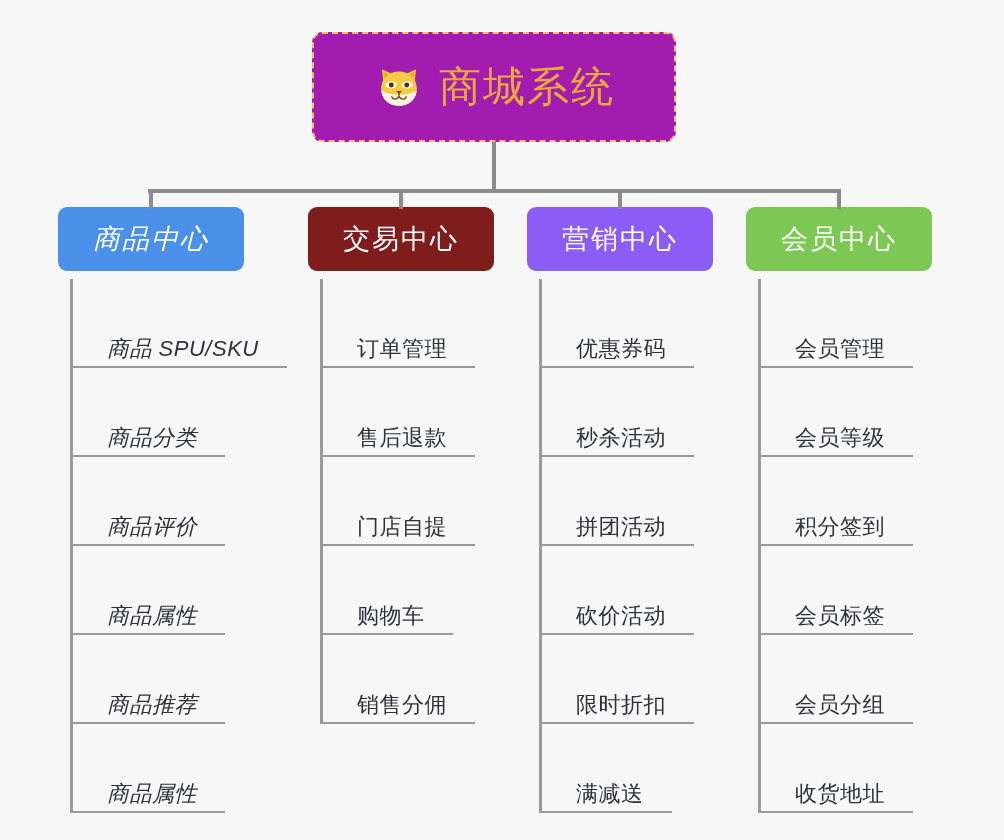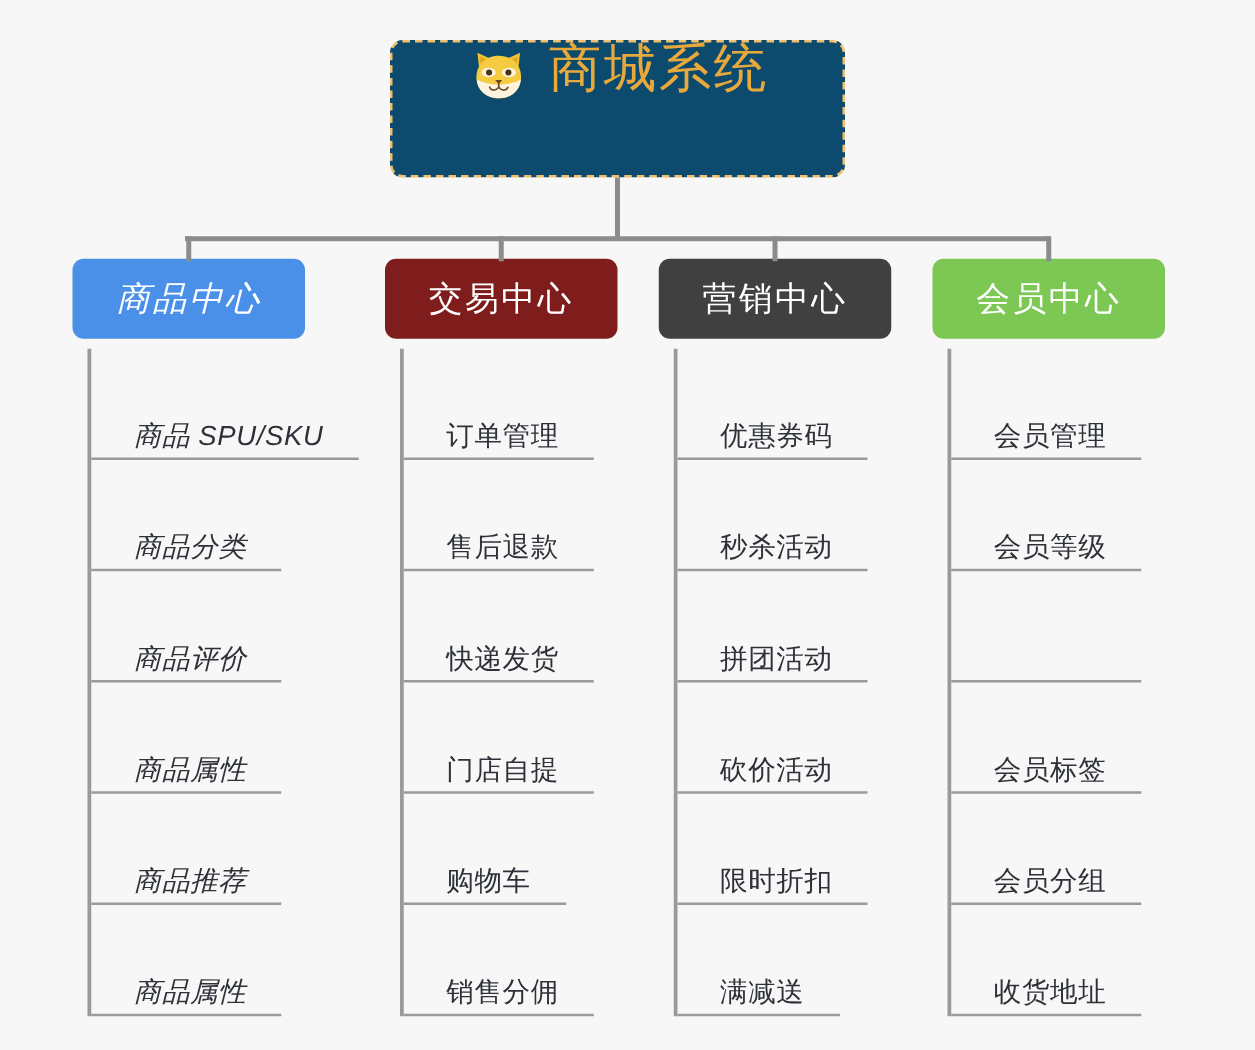--- a/index.html
+++ b/index.html
@@ -23,25 +23,25 @@
   }
 
   
   .root-node {
     position: absolute;
     left: 312px;
     top: 32px;
     width: 364px;
     height: 110px;
     box-sizing: border-box;
-    background: #0c4a6e;
+    background: #a21caf;
     border: 2px dashed #f0c070;
     border-radius: 10px;
     display: flex;
-    align-items: flex-start;
+    align-items: center;
     justify-content: center;
     gap: 14px;
   }
   .root-icon {
     width: 52px;
     height: 52px;
     flex: 0 0 52px;
     position: relative;
   }
   .root-title {
@@ -203,39 +203,35 @@
         <div class="leaf-stack">
           <div class="leaf-item">
             <span class="leaf-label">订单管理</span>
             <span class="leaf-rule" style="width: 152px;"></span>
           </div>
           <div class="leaf-item">
             <span class="leaf-label">售后退款</span>
             <span class="leaf-rule" style="width: 152px;"></span>
           </div>
           <div class="leaf-item">
-            <span class="leaf-label">快递发货</span>
-            <span class="leaf-rule" style="width: 152px;"></span>
-          </div>
-          <div class="leaf-item">
             <span class="leaf-label">门店自提</span>
             <span class="leaf-rule" style="width: 152px;"></span>
           </div>
           <div class="leaf-item">
             <span class="leaf-label">购物车</span>
             <span class="leaf-rule" style="width: 130px;"></span>
           </div>
           <div class="leaf-item">
             <span class="leaf-label">销售分佣</span>
             <span class="leaf-rule" style="width: 152px;"></span>
           </div>
         </div>
       </div>
       <div class="column" style="left: 527px; width: 186px;">
-        <div class="cat-box" style="background: #404040;">
+        <div class="cat-box" style="background: #8b5cf6;">
           <span>营销中心</span>
         </div>
         <div class="leaf-stack">
           <div class="leaf-item">
             <span class="leaf-label">优惠券码</span>
             <span class="leaf-rule" style="width: 152px;"></span>
           </div>
           <div class="leaf-item">
             <span class="leaf-label">秒杀活动</span>
             <span class="leaf-rule" style="width: 152px;"></span>
@@ -265,20 +261,21 @@
         <div class="leaf-stack">
           <div class="leaf-item">
             <span class="leaf-label">会员管理</span>
             <span class="leaf-rule" style="width: 152px;"></span>
           </div>
           <div class="leaf-item">
             <span class="leaf-label">会员等级</span>
             <span class="leaf-rule" style="width: 152px;"></span>
           </div>
           <div class="leaf-item">
+            <span class="leaf-label">积分签到</span>
             <span class="leaf-rule" style="width: 152px;"></span>
           </div>
           <div class="leaf-item">
             <span class="leaf-label">会员标签</span>
             <span class="leaf-rule" style="width: 152px;"></span>
           </div>
           <div class="leaf-item">
             <span class="leaf-label">会员分组</span>
             <span class="leaf-rule" style="width: 152px;"></span>
           </div>

